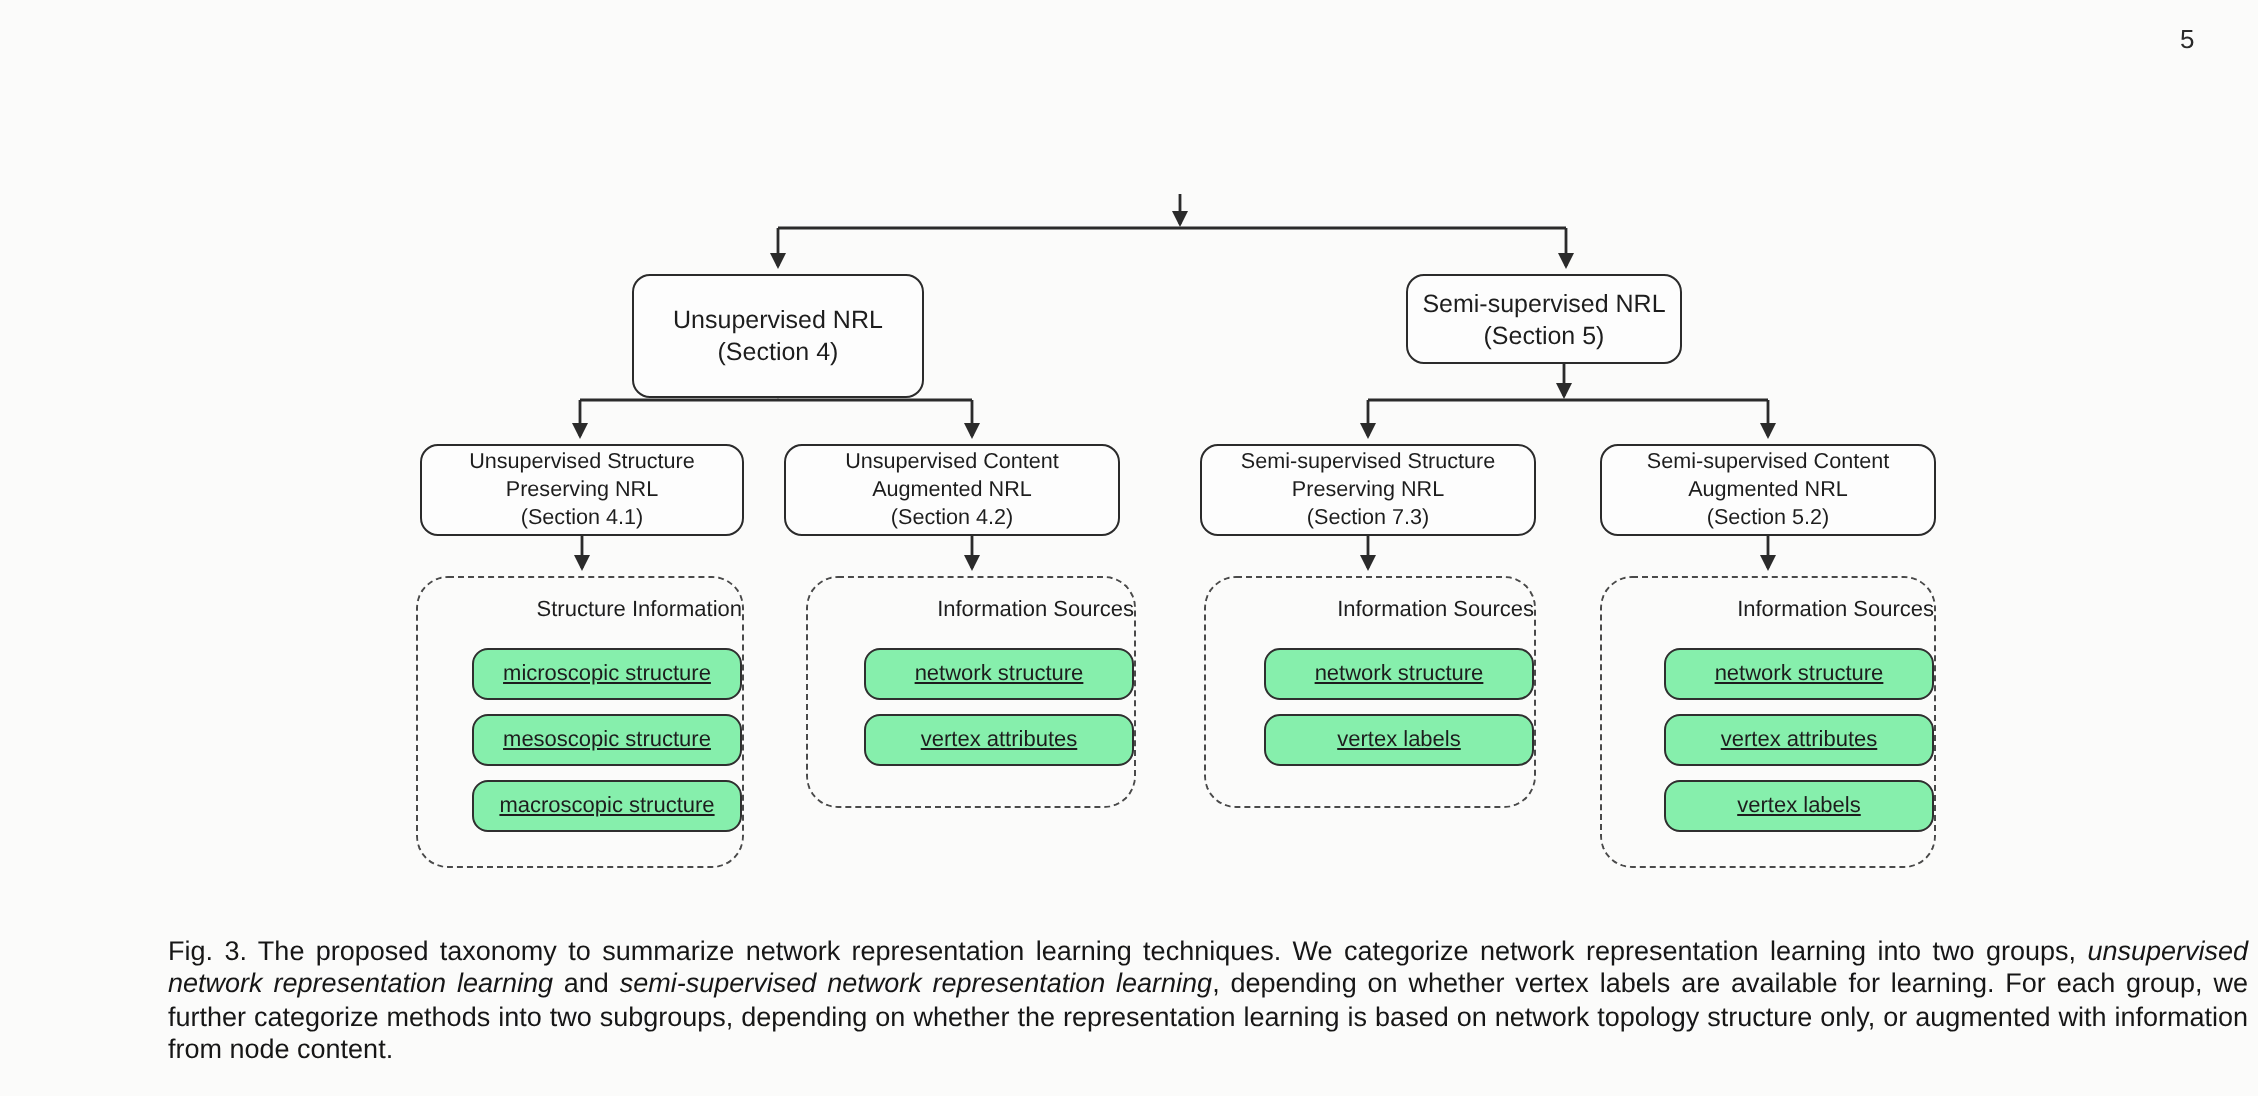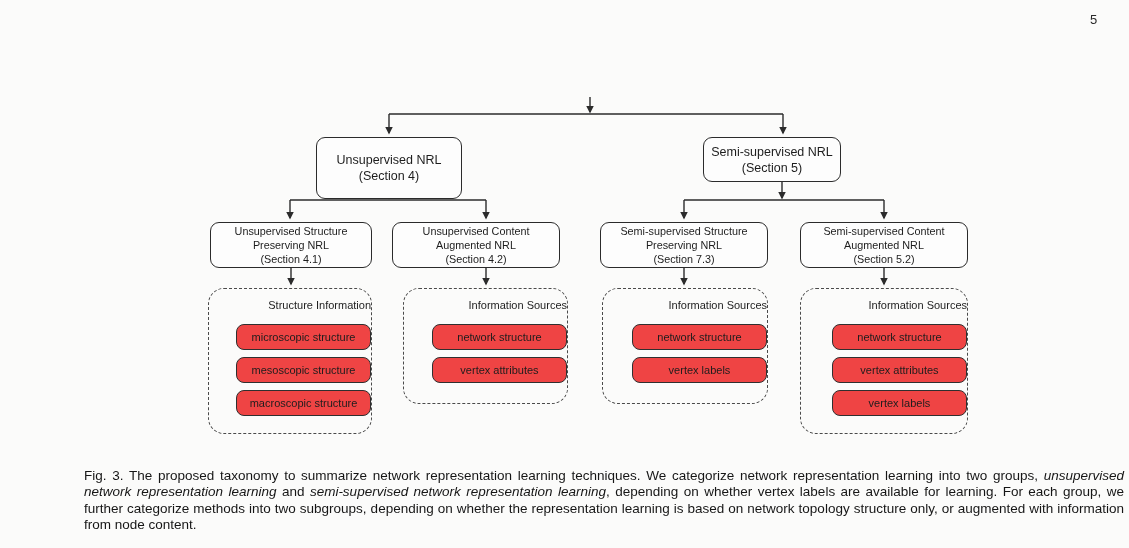--- a/index.html
+++ b/index.html
@@ -42,24 +42,25 @@
   }
   .group-title{
     margin-top:10px;
     font-size:11px;color:#1d1d1d;
   }
   .pill{
     width:135px;height:26px;
     margin-top:7px;
     border:1.4px solid #2f2f2f;
     border-radius:8px;
-    background:#ef4444;
+    background:#86efac;
     display:flex;align-items:center;justify-content:center;
     font-size:11px;
     box-sizing:border-box;
+    text-decoration:underline;
   }
   .pill.first{margin-top:13px;}
 
   .caption{
     position:absolute;left:84px;top:468px;width:1040px;
     font-size:13.5px;line-height:16.4px;
     text-align:justify;
     color:#161616;
   }
   .caption .it{font-style:italic;}

